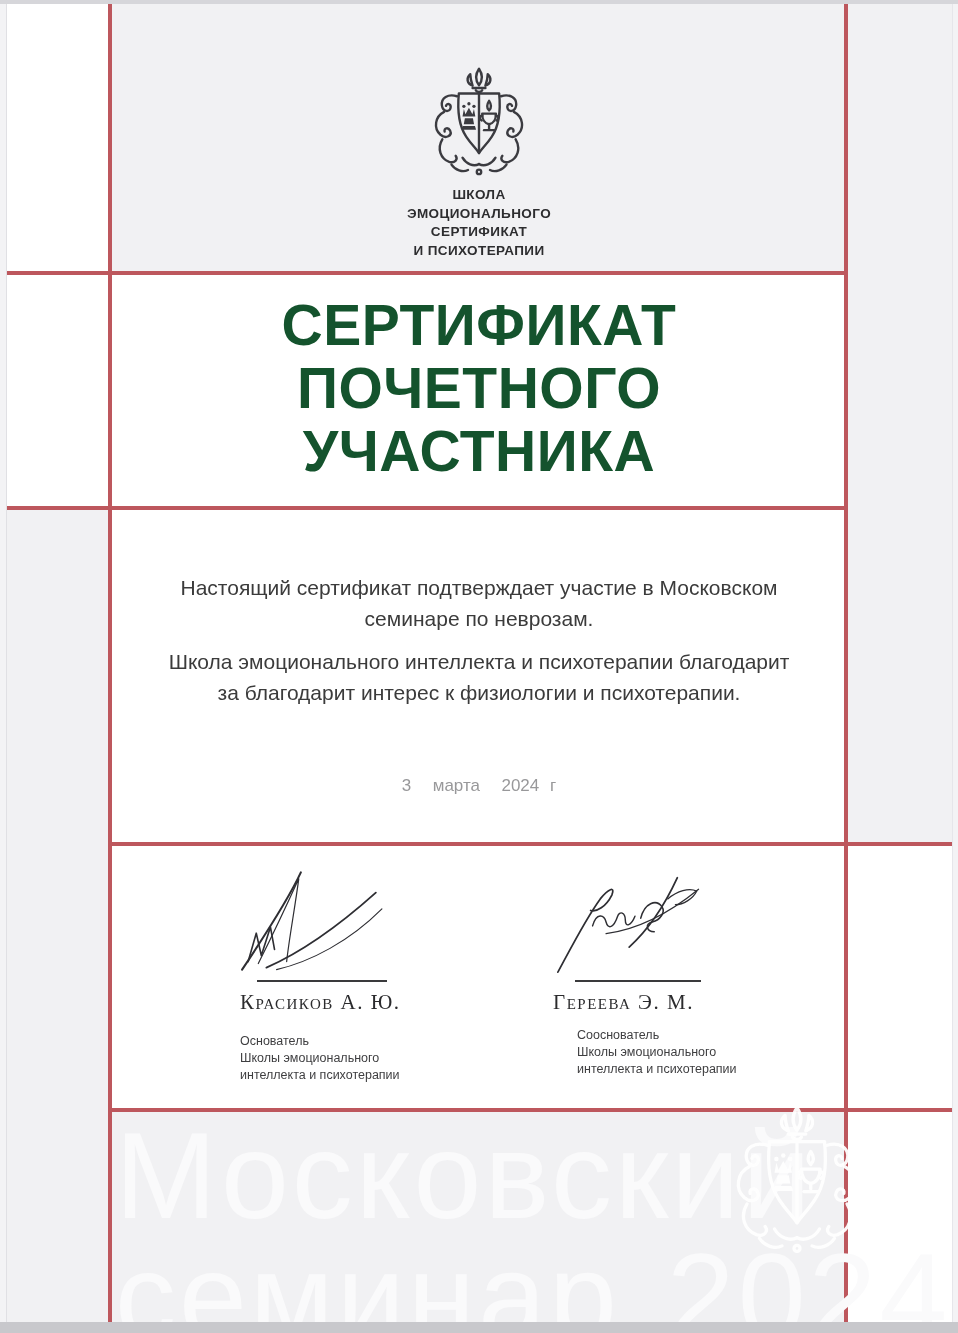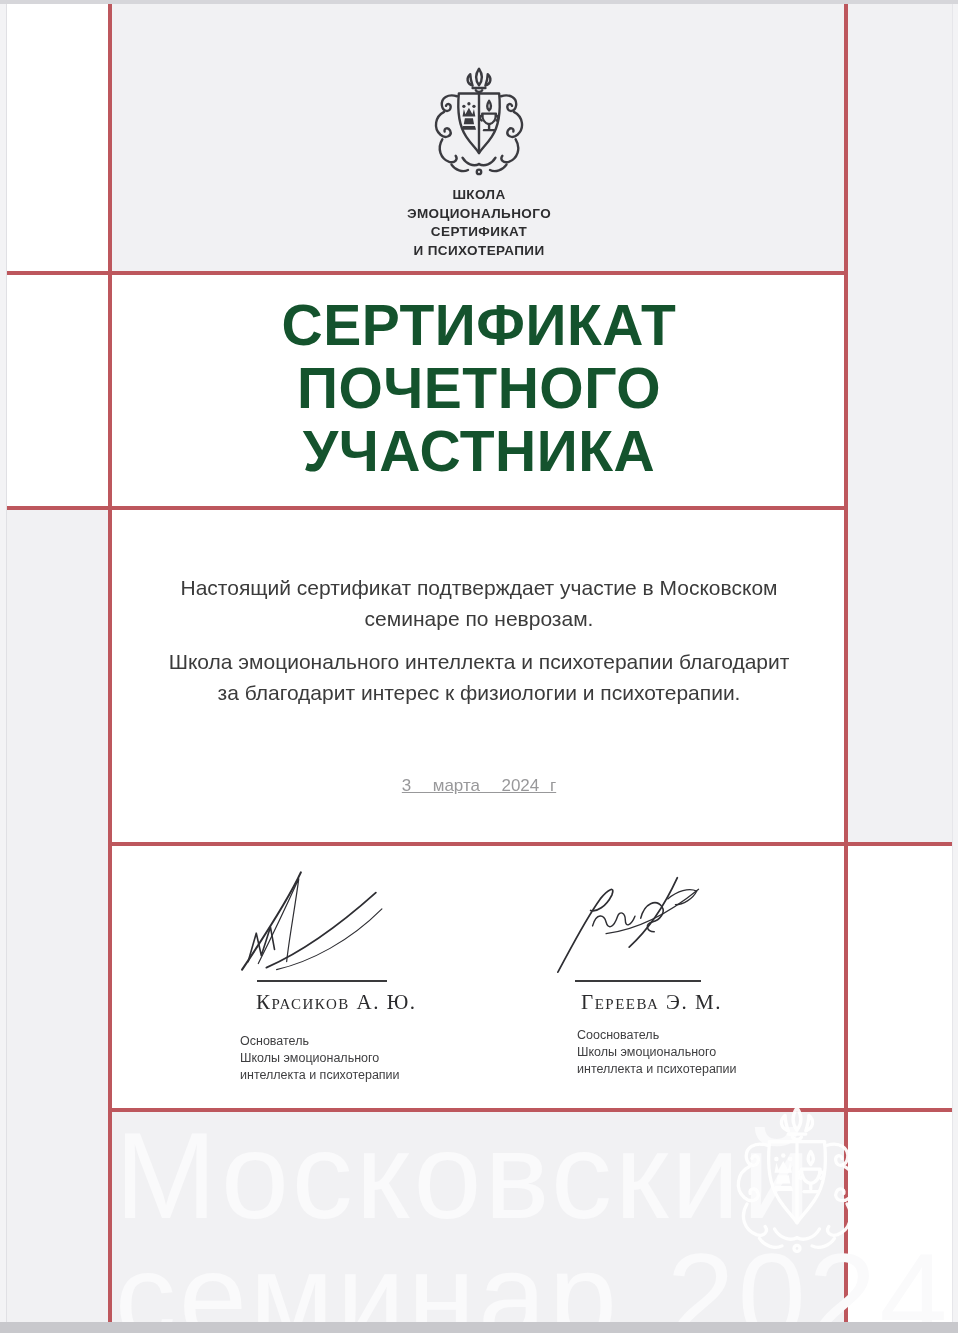--- a/index.html
+++ b/index.html
@@ -36,33 +36,33 @@
     color:#14532d;white-space:pre-line;
   }
   .para{
     left:112px;width:734px;text-align:center;
     font-size:21px;line-height:31px;color:#3b3b3b;white-space:pre-line;
   }
   .para1{top:572px;}
   .para2{top:646px;}
   .date-text{
     left:112px;top:776px;width:734px;text-align:center;
-    font-size:17px;color:#98989a;white-space:pre-wrap;word-spacing:6px;text-decoration:underline;
+    font-size:17px;color:#98989a;white-space:pre-wrap;word-spacing:6px;
   }
   .sig-svg{color:#2e2e33;}
   .sig1{left:236px;top:864px;width:152px;height:112px;}
   .sig2{left:548px;top:870px;width:172px;height:106px;}
   .sig-line{height:2px;background:#3a3a3c;top:980px;}
   .sig-line1{left:257px;width:130px;}
   .sig-line2{left:575px;width:126px;}
   .sig-name{
     font-family:"Liberation Serif",serif;font-variant:small-caps;
     font-size:21px;letter-spacing:1.5px;color:#2b2b2d;top:990px;
   }
-  .sig-name1{left:256px;text-align:center;} .sig-name2{left:553px;margin-left:28px;}
+  .sig-name1{left:240px;text-align:center;} .sig-name2{left:553px;}
   .sig-role{
     font-size:12.5px;line-height:17px;color:#3e3e40;top:1027px;white-space:pre-line;
   }
   .sig-role1{left:240px;margin-top:6px;} .sig-role2{left:577px;}
   
   .wm{z-index:6;}
   .wm-text{
     left:115px;top:1116px;width:860px;
     font-size:122px;line-height:121px;letter-spacing:3px;word-spacing:10px;
     color:#fafafb;white-space:pre-line;font-weight:normal;

